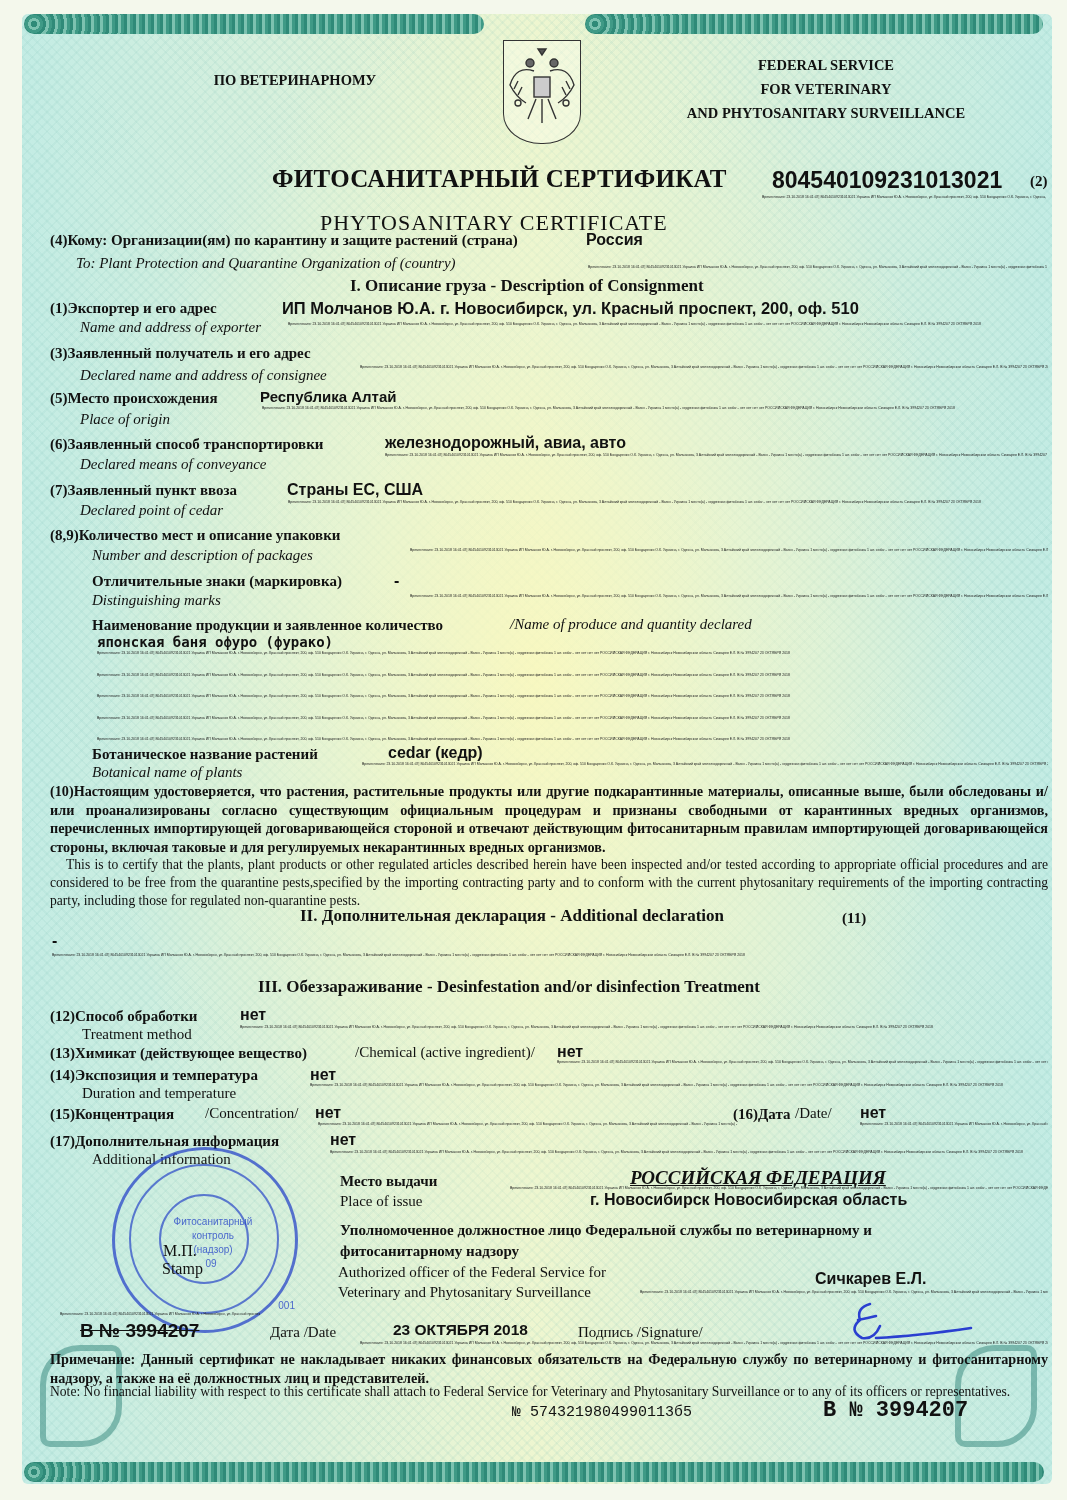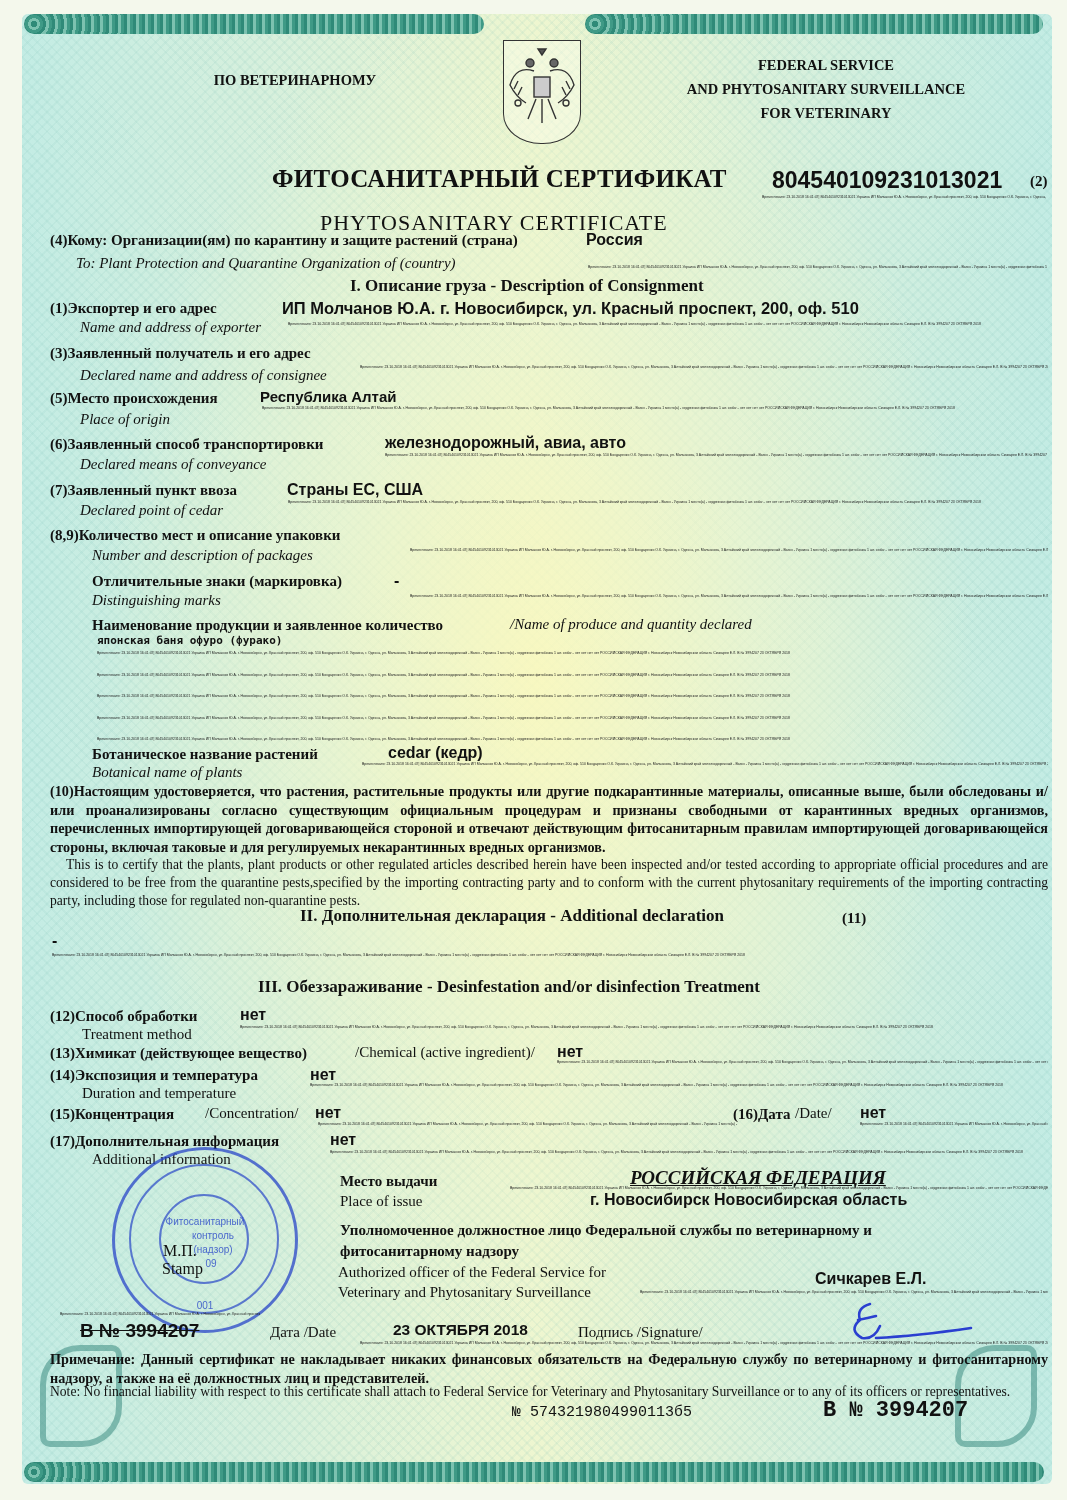--- a/index.html
+++ b/index.html
@@ -64,22 +64,22 @@
       <path d="M14 40 l-4 8 M18 46 l-4 8 M62 40 l4 8 M58 46 l4 8"></path>
       <rect x="30" y="36" width="16" height="20" fill="#ccc"></rect>
       <path d="M32 58 l-8 20 M44 58 l8 20 M38 58 v24"></path>
       <circle cx="14" cy="62" r="3"></circle>
         <circle cx="62" cy="62" r="3"></circle>
     </g>
   </svg>
 </div>
 <div class="abs hdr" style="left:670px; top:53px; width:312px;">
   <div>FEDERAL SERVICE</div>
+  <div>FOR VETERINARY</div>
   <div>AND PHYTOSANITARY SURVEILLANCE</div>
-  <div>FOR VETERINARY</div>
 </div>
 
 <div class="abs title-ru" style="left:272px; top:165px;">ФИТОСАНИТАРНЫЙ СЕРТИФИКАТ</div>
 <div class="abs title-en" style="left:320px; top:210px;">PHYTOSANITARY CERTIFICATE</div>
 <div class="abs certno" style="left:772px; top:167px;">804540109231013021</div>
 <div class="abs lbl" style="left:1030px; top:173px;">(2)</div>
 <div class="abs micro" style="left:762px; top:195px; width:285px;">Время печати: 23.10.2018 16:41:47| 804540109231013021 Украина ИП Молчанов Ю.А. г. Новосибирск, ул. Красный проспект, 200, оф. 510 Бондаренко О.К. Украина, г. Одесса, ул. Молчанова, 3 Алтайский край железнодорожный - Вагон - Украина 1 место(а) - недревная фитобочка 1 шт. cedar - нет нет нет нет РОССИЙСКАЯ ФЕДЕРАЦИЯ г. Новосибирск Новосибирская область Сичкарев Е.Л. В № 3994207 23 ОКТЯБРЯ 2018</div>
 
 <div class="abs lbl" style="left:50px; top:232px;">(4)Кому: Организации(ям) по карантину и защите растений (страна)</div>
 <div class="abs val" style="left:586px; top:231px;">Россия</div>
@@ -116,21 +116,21 @@
 <div class="abs lbl-en" style="left:92px; top:547px;">Number and description of packages</div>
 <div class="abs micro" style="left:410px; top:548px; width:638px;">Время печати: 23.10.2018 16:41:47| 804540109231013021 Украина ИП Молчанов Ю.А. г. Новосибирск, ул. Красный проспект, 200, оф. 510 Бондаренко О.К. Украина, г. Одесса, ул. Молчанова, 3 Алтайский край железнодорожный - Вагон - Украина 1 место(а) - недревная фитобочка 1 шт. cedar - нет нет нет нет РОССИЙСКАЯ ФЕДЕРАЦИЯ г. Новосибирск Новосибирская область Сичкарев Е.Л. В № 3994207 23 ОКТЯБРЯ 2018</div>
 
 <div class="abs lbl" style="left:92px; top:573px;">Отличительные знаки (маркировка)</div>
 <div class="abs val" style="left:394px; top:572px;">-</div>
 <div class="abs lbl-en" style="left:92px; top:592px;">Distinguishing marks</div>
 <div class="abs micro" style="left:410px; top:594px; width:638px;">Время печати: 23.10.2018 16:41:47| 804540109231013021 Украина ИП Молчанов Ю.А. г. Новосибирск, ул. Красный проспект, 200, оф. 510 Бондаренко О.К. Украина, г. Одесса, ул. Молчанова, 3 Алтайский край железнодорожный - Вагон - Украина 1 место(а) - недревная фитобочка 1 шт. cedar - нет нет нет нет РОССИЙСКАЯ ФЕДЕРАЦИЯ г. Новосибирск Новосибирская область Сичкарев Е.Л. В № 3994207 23 ОКТЯБРЯ 2018</div>
 
 <div class="abs lbl" style="left:92px; top:617px;">Наименование продукции и заявленное количество</div>
 <div class="abs lbl-en" style="left:510px; top:616px;">/Name of produce and quantity declared</div>
-<div class="abs val" style="left:97px; top:634px; font-family:'DejaVu Sans Mono', monospace; font-size:11px;">японская баня офуро (фурако)</div>
+<div class="abs val" style="left:97px; top:634px; font-family:'DejaVu Sans Mono', monospace; font-size:14px;">японская баня офуро (фурако)</div>
 <div class="abs micro" style="left:97px; top:651px; width:840px;">Время печати: 23.10.2018 16:41:47| 804540109231013021 Украина ИП Молчанов Ю.А. г. Новосибирск, ул. Красный проспект, 200, оф. 510 Бондаренко О.К. Украина, г. Одесса, ул. Молчанова, 3 Алтайский край железнодорожный - Вагон - Украина 1 место(а) - недревная фитобочка 1 шт. cedar - нет нет нет нет РОССИЙСКАЯ ФЕДЕРАЦИЯ г. Новосибирск Новосибирская область Сичкарев Е.Л. В № 3994207 23 ОКТЯБРЯ 2018</div>
 <div class="abs micro" style="left:97px; top:673px; width:840px;">Время печати: 23.10.2018 16:41:47| 804540109231013021 Украина ИП Молчанов Ю.А. г. Новосибирск, ул. Красный проспект, 200, оф. 510 Бондаренко О.К. Украина, г. Одесса, ул. Молчанова, 3 Алтайский край железнодорожный - Вагон - Украина 1 место(а) - недревная фитобочка 1 шт. cedar - нет нет нет нет РОССИЙСКАЯ ФЕДЕРАЦИЯ г. Новосибирск Новосибирская область Сичкарев Е.Л. В № 3994207 23 ОКТЯБРЯ 2018</div>
 <div class="abs micro" style="left:97px; top:694px; width:840px;">Время печати: 23.10.2018 16:41:47| 804540109231013021 Украина ИП Молчанов Ю.А. г. Новосибирск, ул. Красный проспект, 200, оф. 510 Бондаренко О.К. Украина, г. Одесса, ул. Молчанова, 3 Алтайский край железнодорожный - Вагон - Украина 1 место(а) - недревная фитобочка 1 шт. cedar - нет нет нет нет РОССИЙСКАЯ ФЕДЕРАЦИЯ г. Новосибирск Новосибирская область Сичкарев Е.Л. В № 3994207 23 ОКТЯБРЯ 2018</div>
 <div class="abs micro" style="left:97px; top:716px; width:840px;">Время печати: 23.10.2018 16:41:47| 804540109231013021 Украина ИП Молчанов Ю.А. г. Новосибирск, ул. Красный проспект, 200, оф. 510 Бондаренко О.К. Украина, г. Одесса, ул. Молчанова, 3 Алтайский край железнодорожный - Вагон - Украина 1 место(а) - недревная фитобочка 1 шт. cedar - нет нет нет нет РОССИЙСКАЯ ФЕДЕРАЦИЯ г. Новосибирск Новосибирская область Сичкарев Е.Л. В № 3994207 23 ОКТЯБРЯ 2018</div>
 <div class="abs micro" style="left:97px; top:737px; width:840px;">Время печати: 23.10.2018 16:41:47| 804540109231013021 Украина ИП Молчанов Ю.А. г. Новосибирск, ул. Красный проспект, 200, оф. 510 Бондаренко О.К. Украина, г. Одесса, ул. Молчанова, 3 Алтайский край железнодорожный - Вагон - Украина 1 место(а) - недревная фитобочка 1 шт. cedar - нет нет нет нет РОССИЙСКАЯ ФЕДЕРАЦИЯ г. Новосибирск Новосибирская область Сичкарев Е.Л. В № 3994207 23 ОКТЯБРЯ 2018</div>
 
 <div class="abs lbl" style="left:92px; top:746px;">Ботаническое название растений</div>
 <div class="abs val" style="left:360px; top:744px;margin-left:28px;">cedar (кедр)</div>
 <div class="abs lbl-en" style="left:92px; top:764px;">Botanical name of plants</div>
 <div class="abs micro" style="left:362px; top:762px; width:686px;">Время печати: 23.10.2018 16:41:47| 804540109231013021 Украина ИП Молчанов Ю.А. г. Новосибирск, ул. Красный проспект, 200, оф. 510 Бондаренко О.К. Украина, г. Одесса, ул. Молчанова, 3 Алтайский край железнодорожный - Вагон - Украина 1 место(а) - недревная фитобочка 1 шт. cedar - нет нет нет нет РОССИЙСКАЯ ФЕДЕРАЦИЯ г. Новосибирск Новосибирская область Сичкарев Е.Л. В № 3994207 23 ОКТЯБРЯ 2018</div>
@@ -170,25 +170,25 @@
 <div class="abs micro" style="left:860px; top:1122px; width:188px;">Время печати: 23.10.2018 16:41:47| 804540109231013021 Украина ИП Молчанов Ю.А. г. Новосибирск, ул. Красный проспект, 200, оф. 510 Бондаренко О.К. Украина, г. Одесса, ул. Молчанова, 3 Алтайский край железнодорожный - Вагон - Украина 1 место(а) - недревная фитобочка 1 шт. cedar - нет нет нет нет РОССИЙСКАЯ ФЕДЕРАЦИЯ г. Новосибирск Новосибирская область Сичкарев Е.Л. В № 3994207 23 ОКТЯБРЯ 2018</div>
 
 <div class="abs lbl" style="left:50px; top:1133px;">(17)Дополнительная информация</div>
 <div class="abs val" style="left:330px; top:1131px;">нет</div>
 <div class="abs lbl-en" style="left:92px; top:1151px; font-style:normal;">Additional information</div>
 <div class="abs micro" style="left:330px; top:1150px; width:718px;">Время печати: 23.10.2018 16:41:47| 804540109231013021 Украина ИП Молчанов Ю.А. г. Новосибирск, ул. Красный проспект, 200, оф. 510 Бондаренко О.К. Украина, г. Одесса, ул. Молчанова, 3 Алтайский край железнодорожный - Вагон - Украина 1 место(а) - недревная фитобочка 1 шт. cedar - нет нет нет нет РОССИЙСКАЯ ФЕДЕРАЦИЯ г. Новосибирск Новосибирская область Сичкарев Е.Л. В № 3994207 23 ОКТЯБРЯ 2018</div>
 
 <div class="stamp">
   <div class="ring2"></div>
   <div class="ring3"></div>
-  <div class="stxt" style="top:66px; left:0;">Фитосанитарный</div>
+  <div class="stxt" style="top:66px; left:8px;">Фитосанитарный</div>
   <div class="stxt" style="top:80px; left:8px;">контроль</div>
   <div class="stxt" style="top:94px; left:8px;">(надзор)</div>
   <div class="stxt" style="top:108px; left:6px;">09</div>
-  <div class="stxt" style="top:150px; left:0;">001</div>
+  <div class="stxt" style="top:150px; left:0;text-align:right;">001</div>
 </div>
 <div class="abs" style="left:163px; top:1242px; font-size:16px;">М.П.</div>
 <div class="abs" style="left:162px; top:1260px; font-size:16px;">Stamp</div>
 
 <div class="abs lbl" style="left:340px; top:1173px;">Место выдачи</div>
 <div class="abs" style="left:340px; top:1193px; font-size:15px;">Place of issue</div>
 <div class="abs" style="left:630px; top:1167px; font-size:19px; font-weight:bold; font-style:italic; text-decoration:underline;">РОССИЙСКАЯ ФЕДЕРАЦИЯ</div>
 <div class="abs micro" style="left:510px; top:1186px; width:538px;">Время печати: 23.10.2018 16:41:47| 804540109231013021 Украина ИП Молчанов Ю.А. г. Новосибирск, ул. Красный проспект, 200, оф. 510 Бондаренко О.К. Украина, г. Одесса, ул. Молчанова, 3 Алтайский край железнодорожный - Вагон - Украина 1 место(а) - недревная фитобочка 1 шт. cedar - нет нет нет нет РОССИЙСКАЯ ФЕДЕРАЦИЯ г. Новосибирск Новосибирская область Сичкарев Е.Л. В № 3994207 23 ОКТЯБРЯ 2018</div>
 <div class="abs val" style="left:590px; top:1191px;">г. Новосибирск Новосибирская область</div>
 

